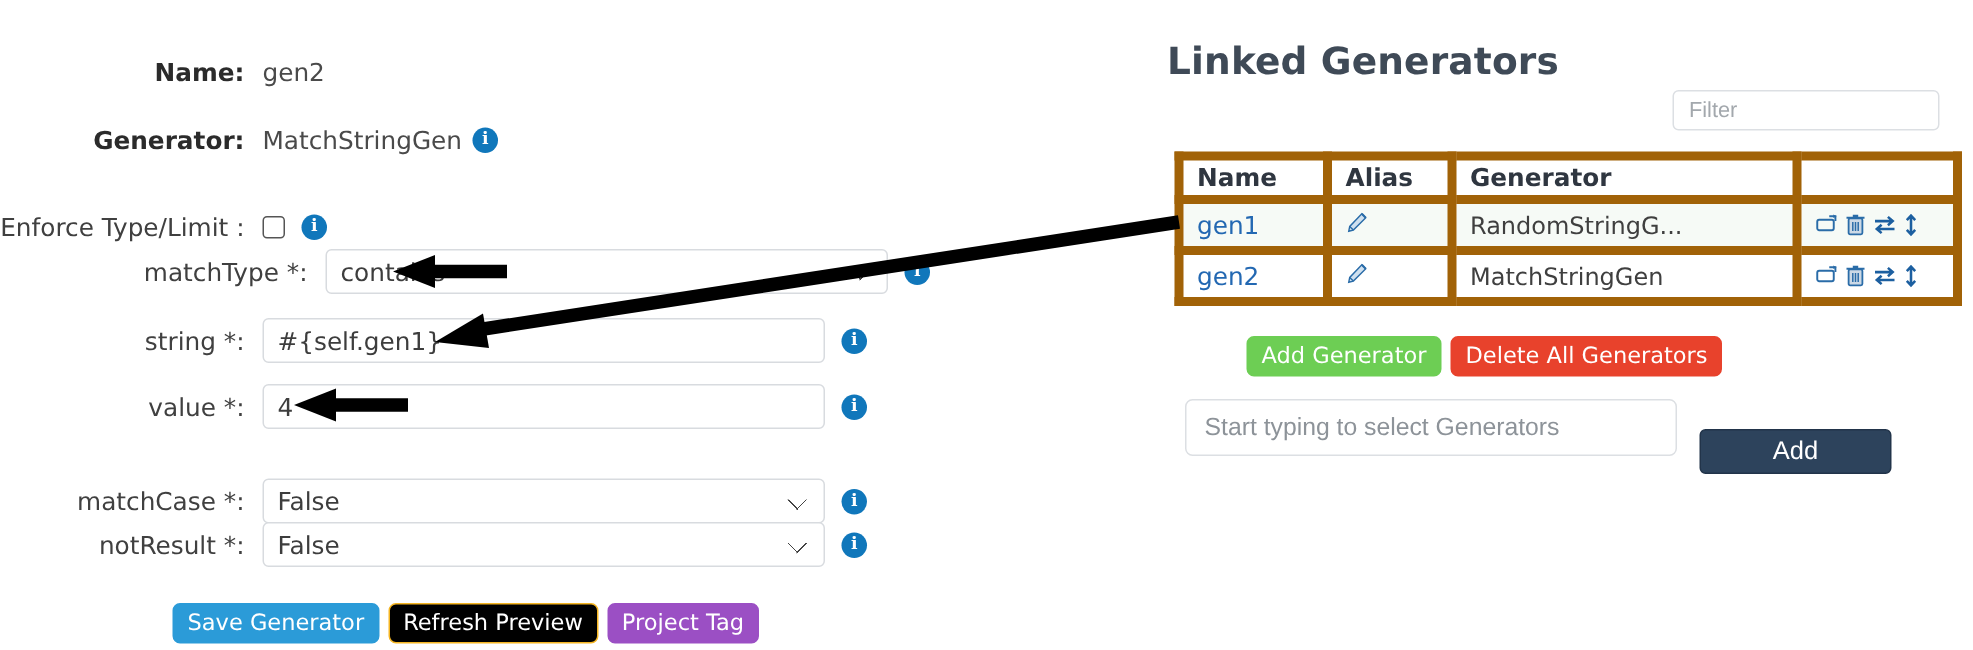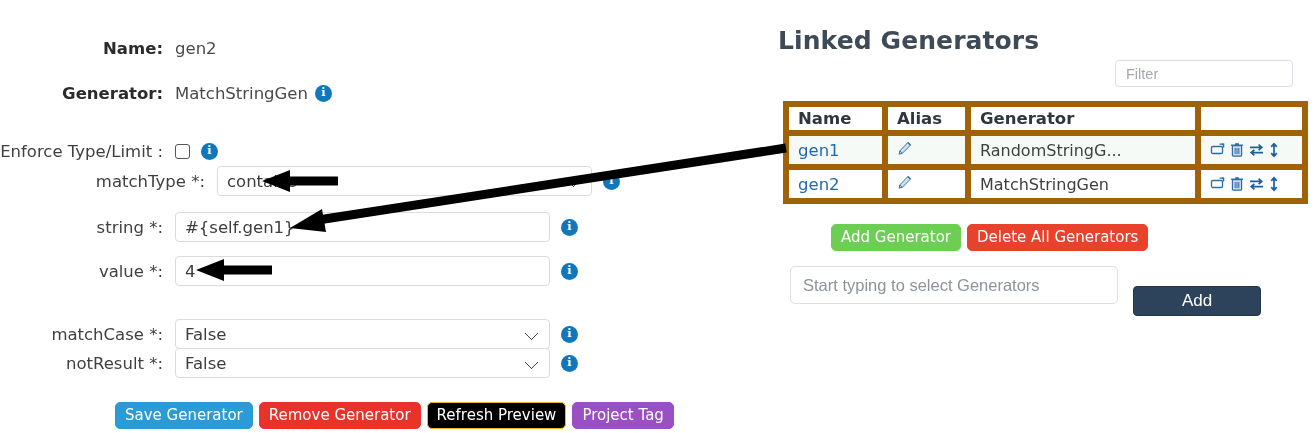--- a/index.html
+++ b/index.html
@@ -237,21 +237,20 @@
           <option>False</option>
         </select>
         <span class="info info-after">
             <i>i</i>
           </span>
       </span>
     </div>
 
     <div class="btnrow" style="left:69px;top:402px;">
       <div class="btn blue">Save Generator</div>
-      <div class="btn red">Remove Generator</div>
       <div class="btn orange">Refresh Preview</div>
       <div class="btn purple">Project Tag</div>
     </div>
   </div>
 
   <div class="panel">
 
     <div class="panel-title">Linked Generators</div>
 
     <div class="filter-wrap">

